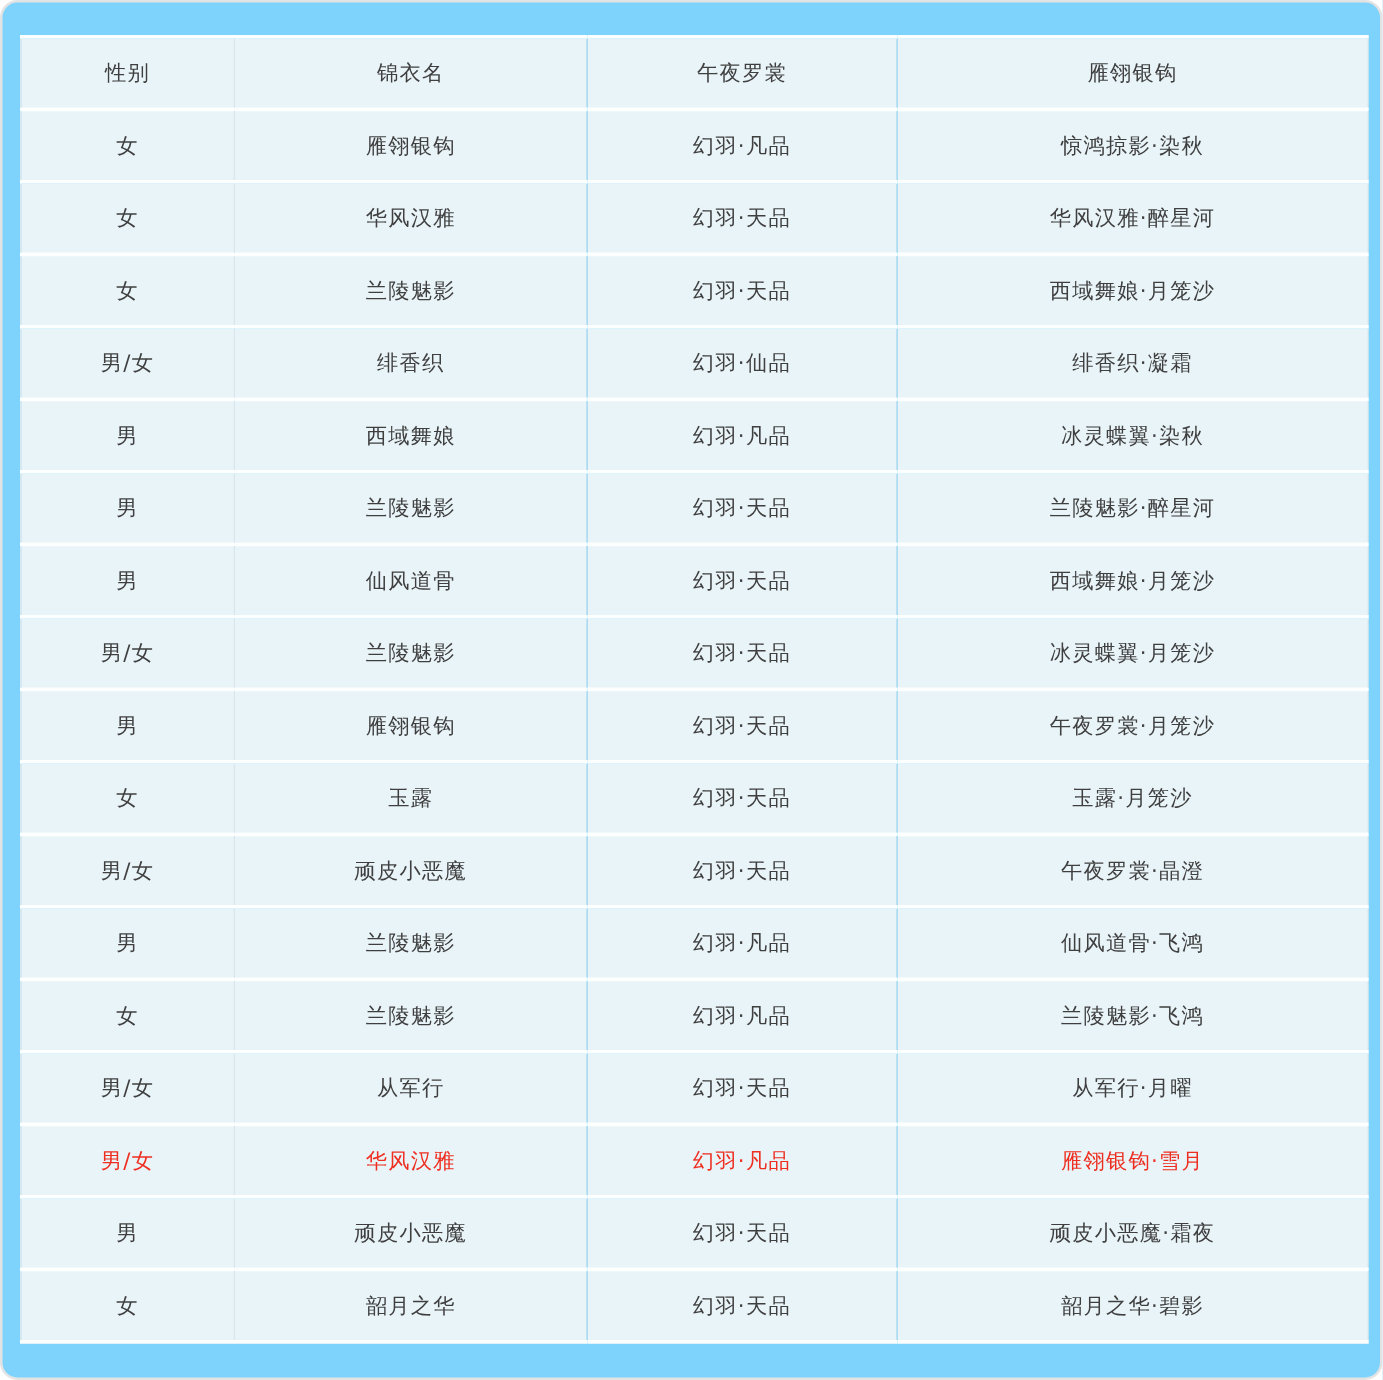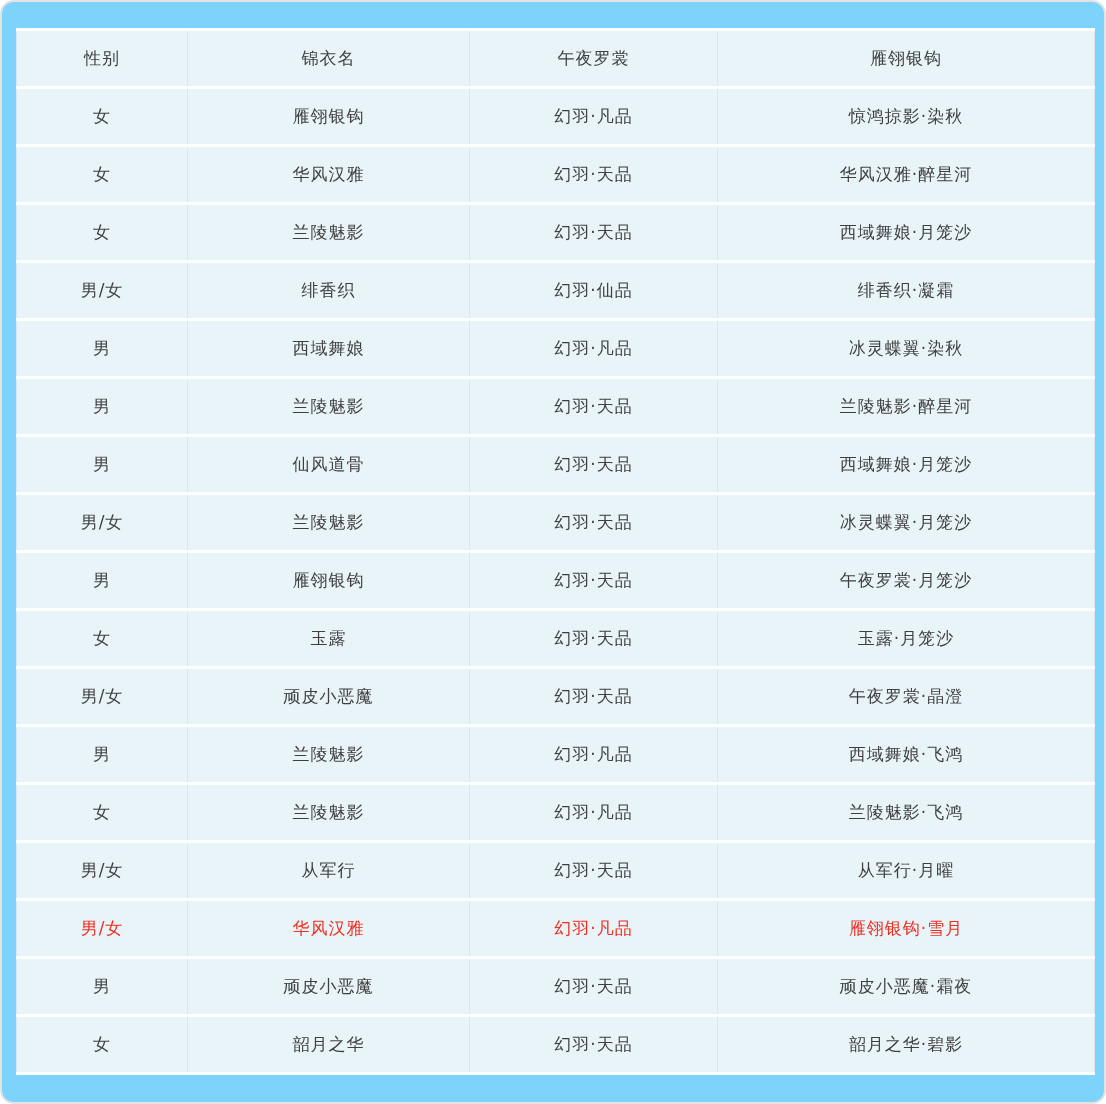--- a/index.html
+++ b/index.html
@@ -131,21 +131,21 @@
         <tr>
           <td>男/女</td>
           <td>顽皮小恶魔</td>
           <td>幻羽·天品</td>
           <td>午夜罗裳·晶澄</td>
         </tr>
         <tr>
           <td>男</td>
           <td>兰陵魅影</td>
           <td>幻羽·凡品</td>
-          <td>西域舞娘·飞鸿</td>
+          <td>仙风道骨·飞鸿</td>
         </tr>
         <tr>
           <td>女</td>
           <td>兰陵魅影</td>
           <td>幻羽·凡品</td>
           <td>兰陵魅影·飞鸿</td>
         </tr>
         <tr>
           <td>男/女</td>
           <td>从军行</td>

